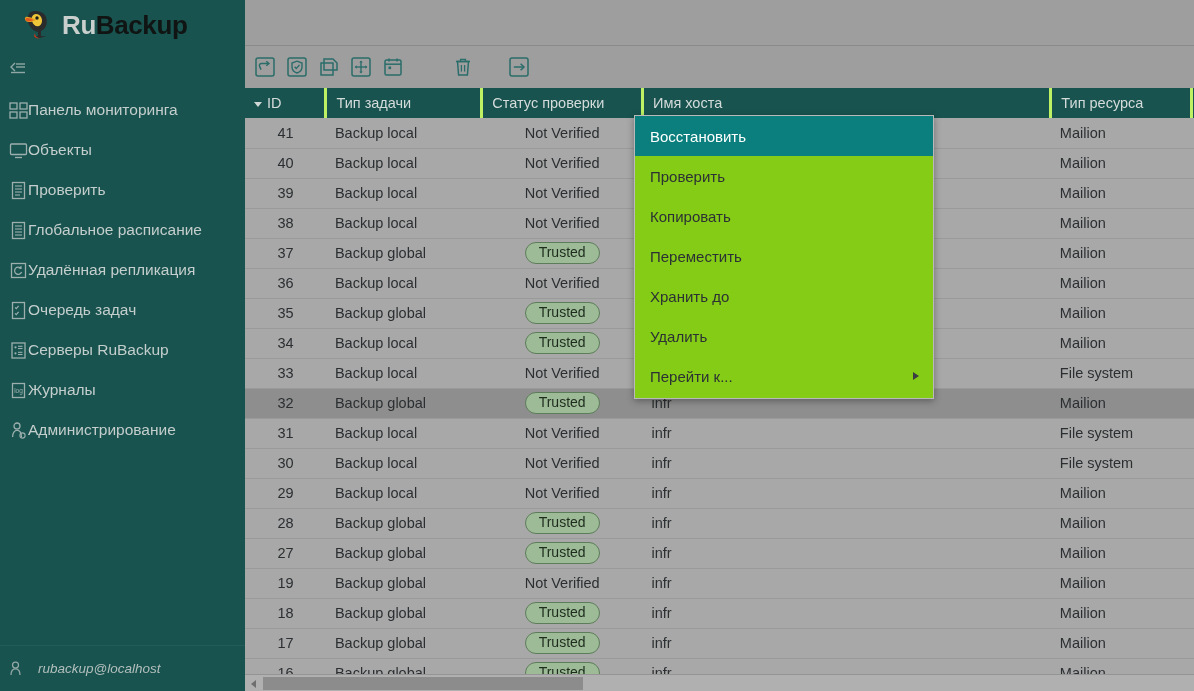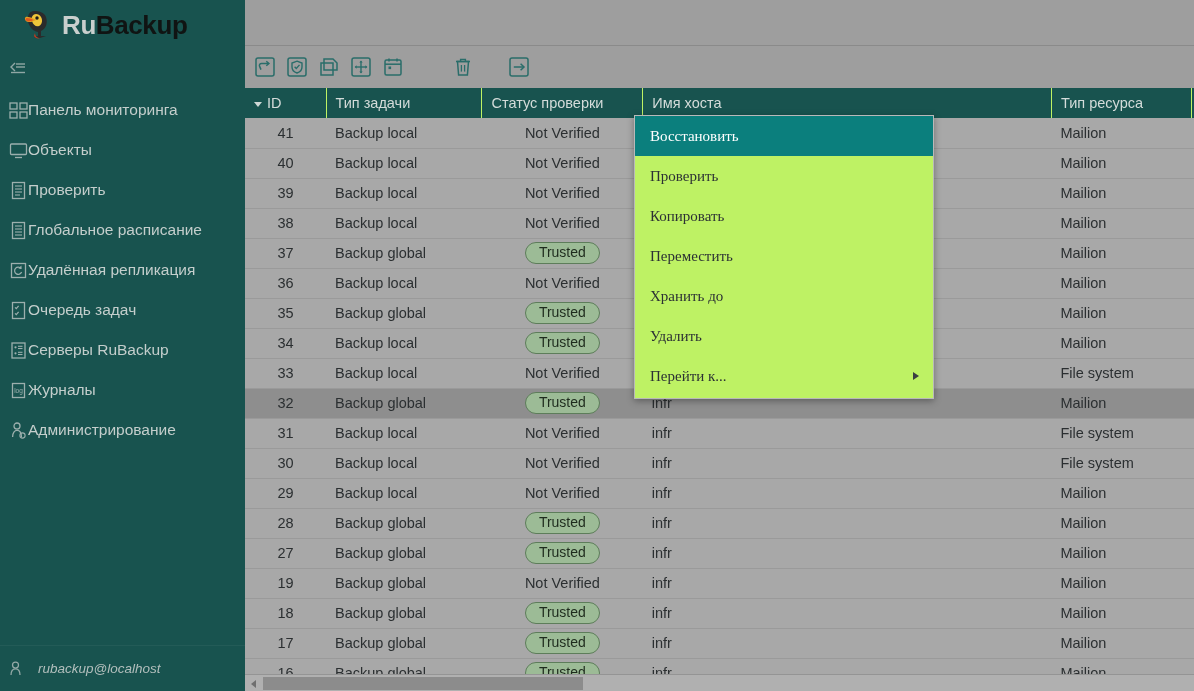--- a/index.html
+++ b/index.html
@@ -130,21 +130,21 @@
     font-size: 14.5px;
   }
   table.grid thead th {
     background: #18534f;
     color: #d4dcda;
     font-weight: normal;
     font-size: 14.5px;
     height: 30px;
     text-align: left;
     padding: 0 9px;
-    border-right: 1px solid #bef264;
+    border-right: 3px solid #bef264;
     white-space: nowrap;
   }
   th.c-id { width: 67px; }
   th.c-type { width: 129px; }
   th.c-status { width: 133px; }
   th.c-host { width: 338px; }
   th.c-rtype { width: 116px; }
   th.c-res { width: 300px; }
   .sort-caret {
     display: inline-block;
@@ -198,26 +198,25 @@
     background: #8c8c8c;
   }
   .arr { width: 0; height: 0; }
   .arr-l { border-top: 4px solid transparent; border-bottom: 4px solid transparent; border-right: 5px solid #6f6f6f; }
 
   
   #ctxmenu {
     position: absolute;
     left: 634px; top: 115px;
     width: 300px;
-    background: #bef264;
+    background: #84cc16;
     border: 1px solid #b9b9b9;
     box-shadow: 0 2px 7px rgba(0,0,0,.35);
     z-index: 40;
     padding-bottom: 2px;
-    font-family: Liberation Serif, serif;
   }
   .ctx-item {
     height: 40px;
     display: flex;
     align-items: center;
     padding: 0 15px;
     font-size: 15px;
     color: #2c3134;
     cursor: pointer;
     position: relative;

